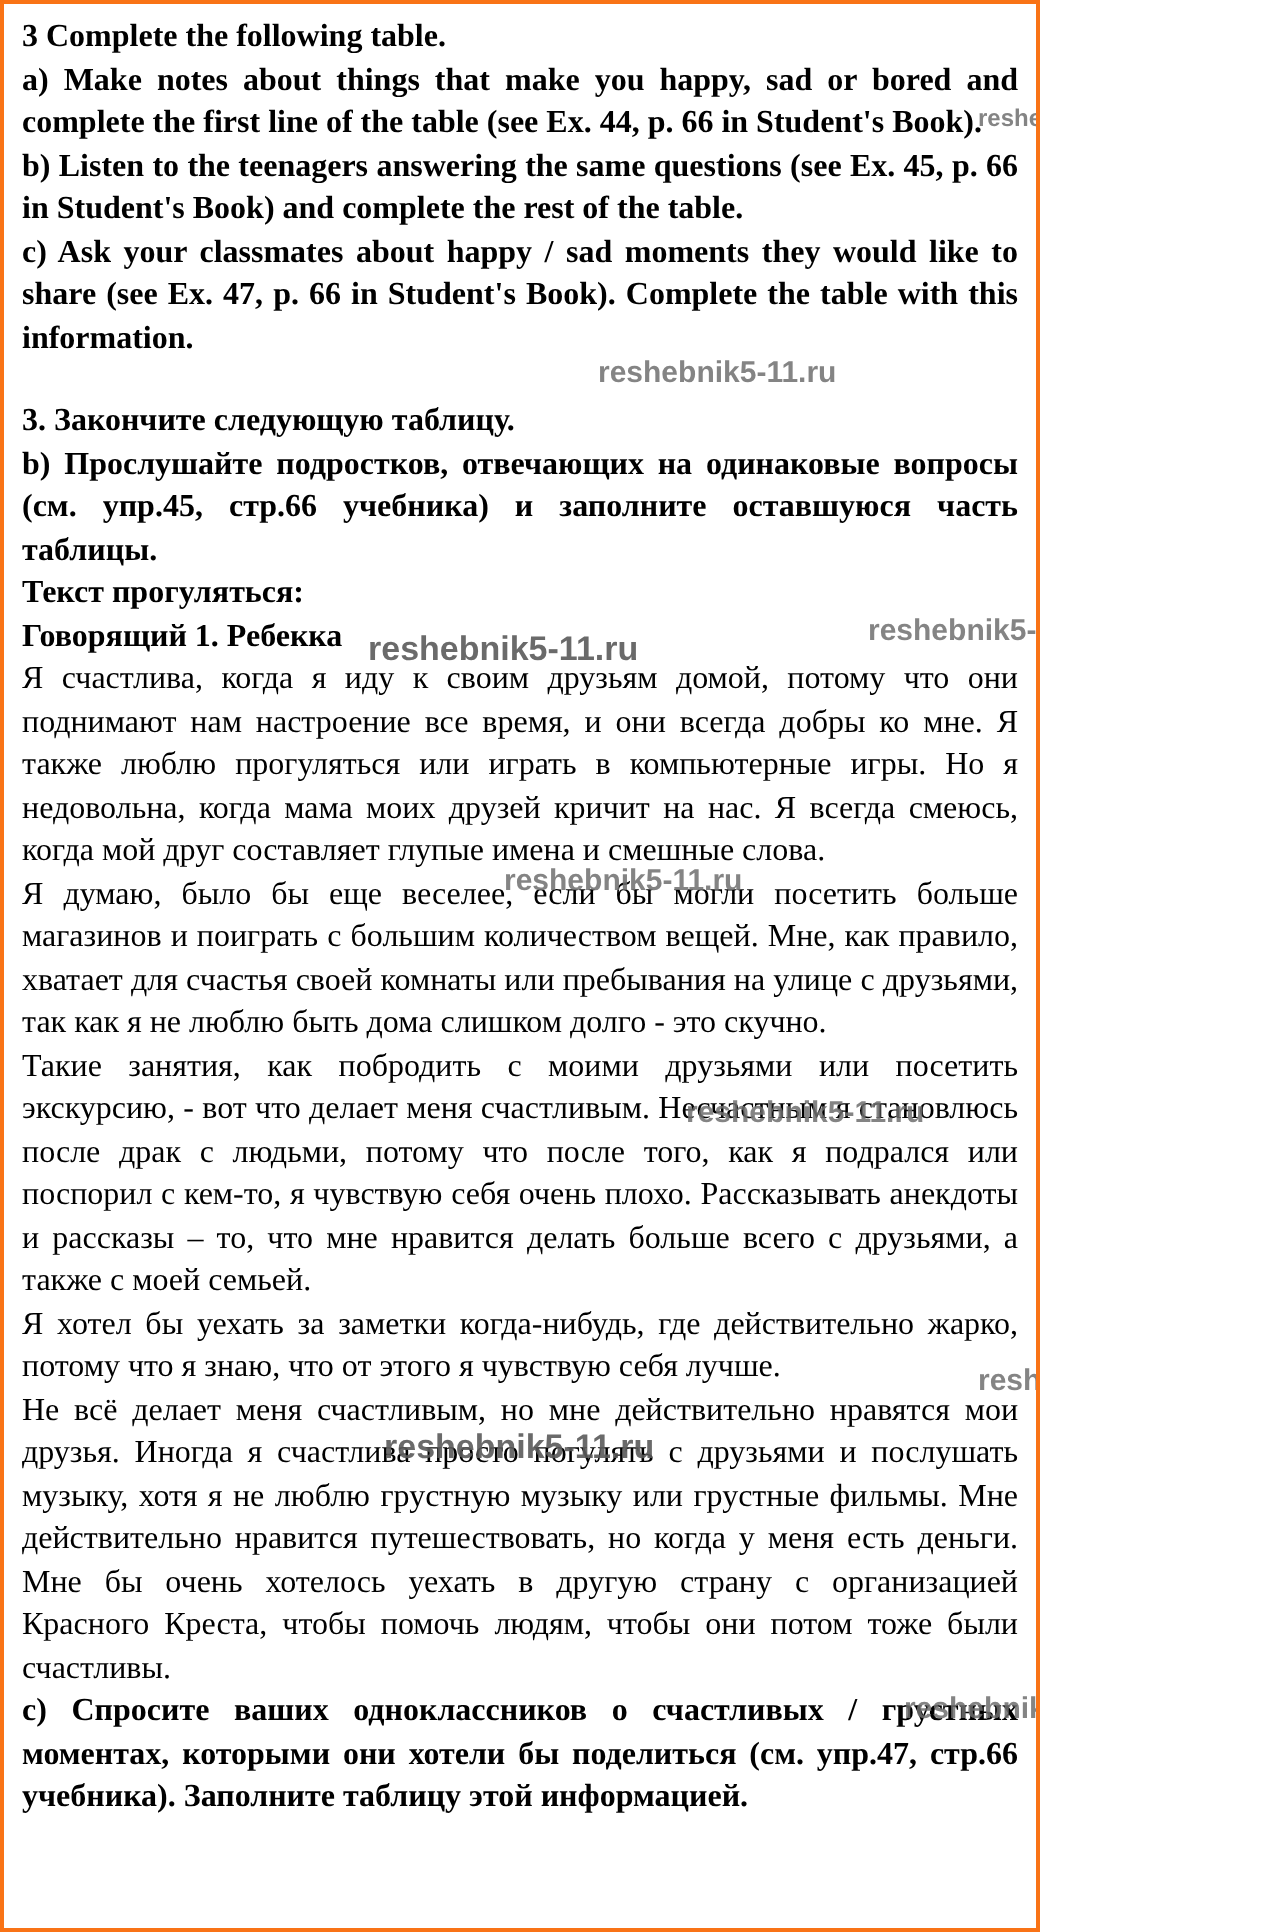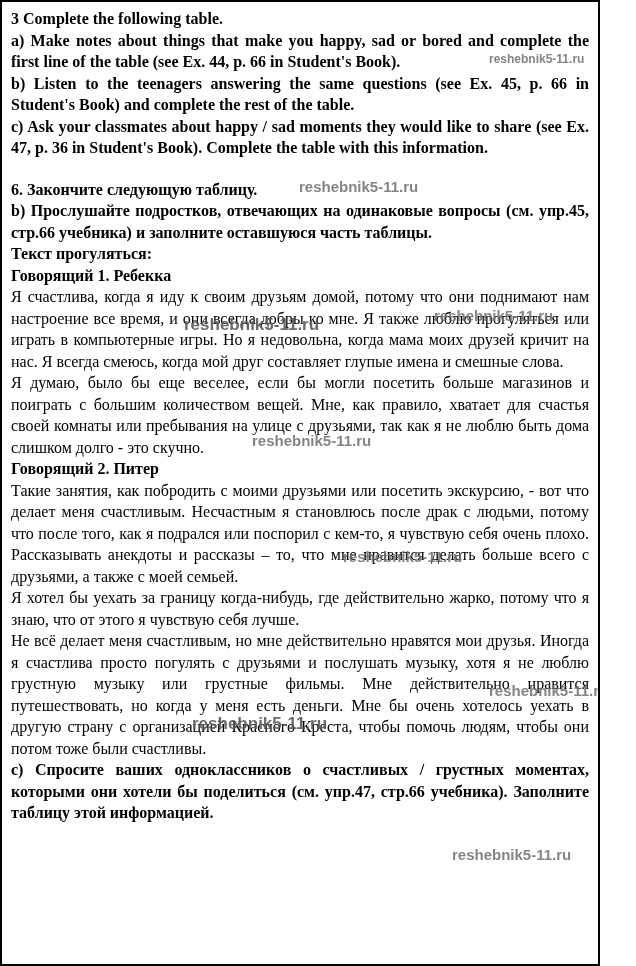--- a/index.html
+++ b/index.html
@@ -2,24 +2,24 @@
 <html><head>
 <meta charset="utf-8">
 <style>
   html, body {
     margin: 0;
     padding: 0;
     background: #ffffff;
   }
   .page {
     position: relative;
-    width: 600px;
+    width: 520px;
     height: 966px;
     box-sizing: border-box;
-    border: 2px solid #000000;
+    border: 2px solid #f97316;
     background: #ffffff;
     font-family: "Liberation Serif", "DejaVu Serif", serif;
     color: #000000;
     padding: 6px 9px 4px 9px;
     overflow: hidden;
   }
   .para {
     margin: 0;
     font-size: 16px;
     line-height: 21.5px;
@@ -39,33 +39,32 @@
   .wm-large  { font-size: 17px; font-weight: bold; color: rgba(90,90,90,0.9); }
 </style>
 </head>
 <body>
 
 <div class="page">
 
   <p class="para bold">3 Complete the following table.</p>
   <p class="para bold">a) Make notes about things that make you happy, sad or bored and complete the first line of the table (see Ex. 44, p. 66 in Student's Book).</p>
   <p class="para bold">b) Listen to the teenagers answering the same questions (see Ex. 45, p. 66 in Student's Book) and complete the rest of the table.</p>
-  <p class="para bold">c) Ask your classmates about happy / sad moments they would like to share (see Ex. 47, p. 36 in Student's Book). Complete the table with this information.</p>
+  <p class="para bold">c) Ask your classmates about happy / sad moments they would like to share (see Ex. 47, p. 66 in Student's Book). Complete the table with this information.</p>
 
   <div class="spacer"></div>
 
-  <p class="para bold">6. Закончите следующую таблицу.</p>
+  <p class="para bold">3. Закончите следующую таблицу.</p>
   <p class="para bold">b) Прослушайте подростков, отвечающих на одинаковые вопросы (см. упр.45, стр.66 учебника) и заполните оставшуюся часть таблицы.</p>
   <p class="para bold">Текст прогуляться:</p>
   <p class="para bold">Говорящий 1. Ребекка</p>
   <p class="para">Я счастлива, когда я иду к своим друзьям домой, потому что они поднимают нам настроение все время, и они всегда добры ко мне. Я также люблю прогуляться или играть в компьютерные игры. Но я недовольна, когда мама моих друзей кричит на нас. Я всегда смеюсь, когда мой друг составляет глупые имена и смешные слова.</p>
   <p class="para">Я думаю, было бы еще веселее, если бы могли посетить больше магазинов и поиграть с большим количеством вещей. Мне, как правило, хватает для счастья своей комнаты или пребывания на улице с друзьями, так как я не люблю быть дома слишком долго - это скучно.</p>
-  <p class="para bold">Говорящий 2. Питер</p>
   <p class="para">Такие занятия, как побродить с моими друзьями или посетить экскурсию, - вот что делает меня счастливым. Несчастным я становлюсь после драк с людьми, потому что после того, как я подрался или поспорил с кем-то, я чувствую себя очень плохо. Рассказывать анекдоты и рассказы – то, что мне нравится делать больше всего с друзьями, а также с моей семьей.</p>
-  <p class="para">Я хотел бы уехать за границу когда-нибудь, где действительно жарко, потому что я знаю, что от этого я чувствую себя лучше.</p>
+  <p class="para">Я хотел бы уехать за заметки когда-нибудь, где действительно жарко, потому что я знаю, что от этого я чувствую себя лучше.</p>
   <p class="para">Не всё делает меня счастливым, но мне действительно нравятся мои друзья. Иногда я счастлива просто погулять с друзьями и послушать музыку, хотя я не люблю грустную музыку или грустные фильмы. Мне действительно нравится путешествовать, но когда у меня есть деньги. Мне бы очень хотелось уехать в другую страну с организацией Красного Креста, чтобы помочь людям, чтобы они потом тоже были счастливы.</p>
   <p class="para bold">с) Спросите ваших одноклассников о счастливых / грустных моментах, которыми они хотели бы поделиться (см. упр.47, стр.66 учебника). Заполните таблицу этой информацией.</p>
 
   <span class="watermark wm-small" style="left:487px; top:50px;">reshebnik5-11.ru</span>
   <span class="watermark wm-med" style="left:297px; top:176px;">reshebnik5-11.ru</span>
   <span class="watermark wm-med" style="left:432px; top:305px;">reshebnik5-11.ru</span>
   <span class="watermark wm-large" style="left:182px; top:313px;">reshebnik5-11.ru</span>
   <span class="watermark wm-med" style="left:250px; top:430px;">reshebnik5-11.ru</span>
   <span class="watermark wm-med" style="left:341px; top:546px;">reshebnik5-11.ru</span>
   <span class="watermark wm-med" style="left:487px; top:680px;">reshebnik5-11.ru</span>

